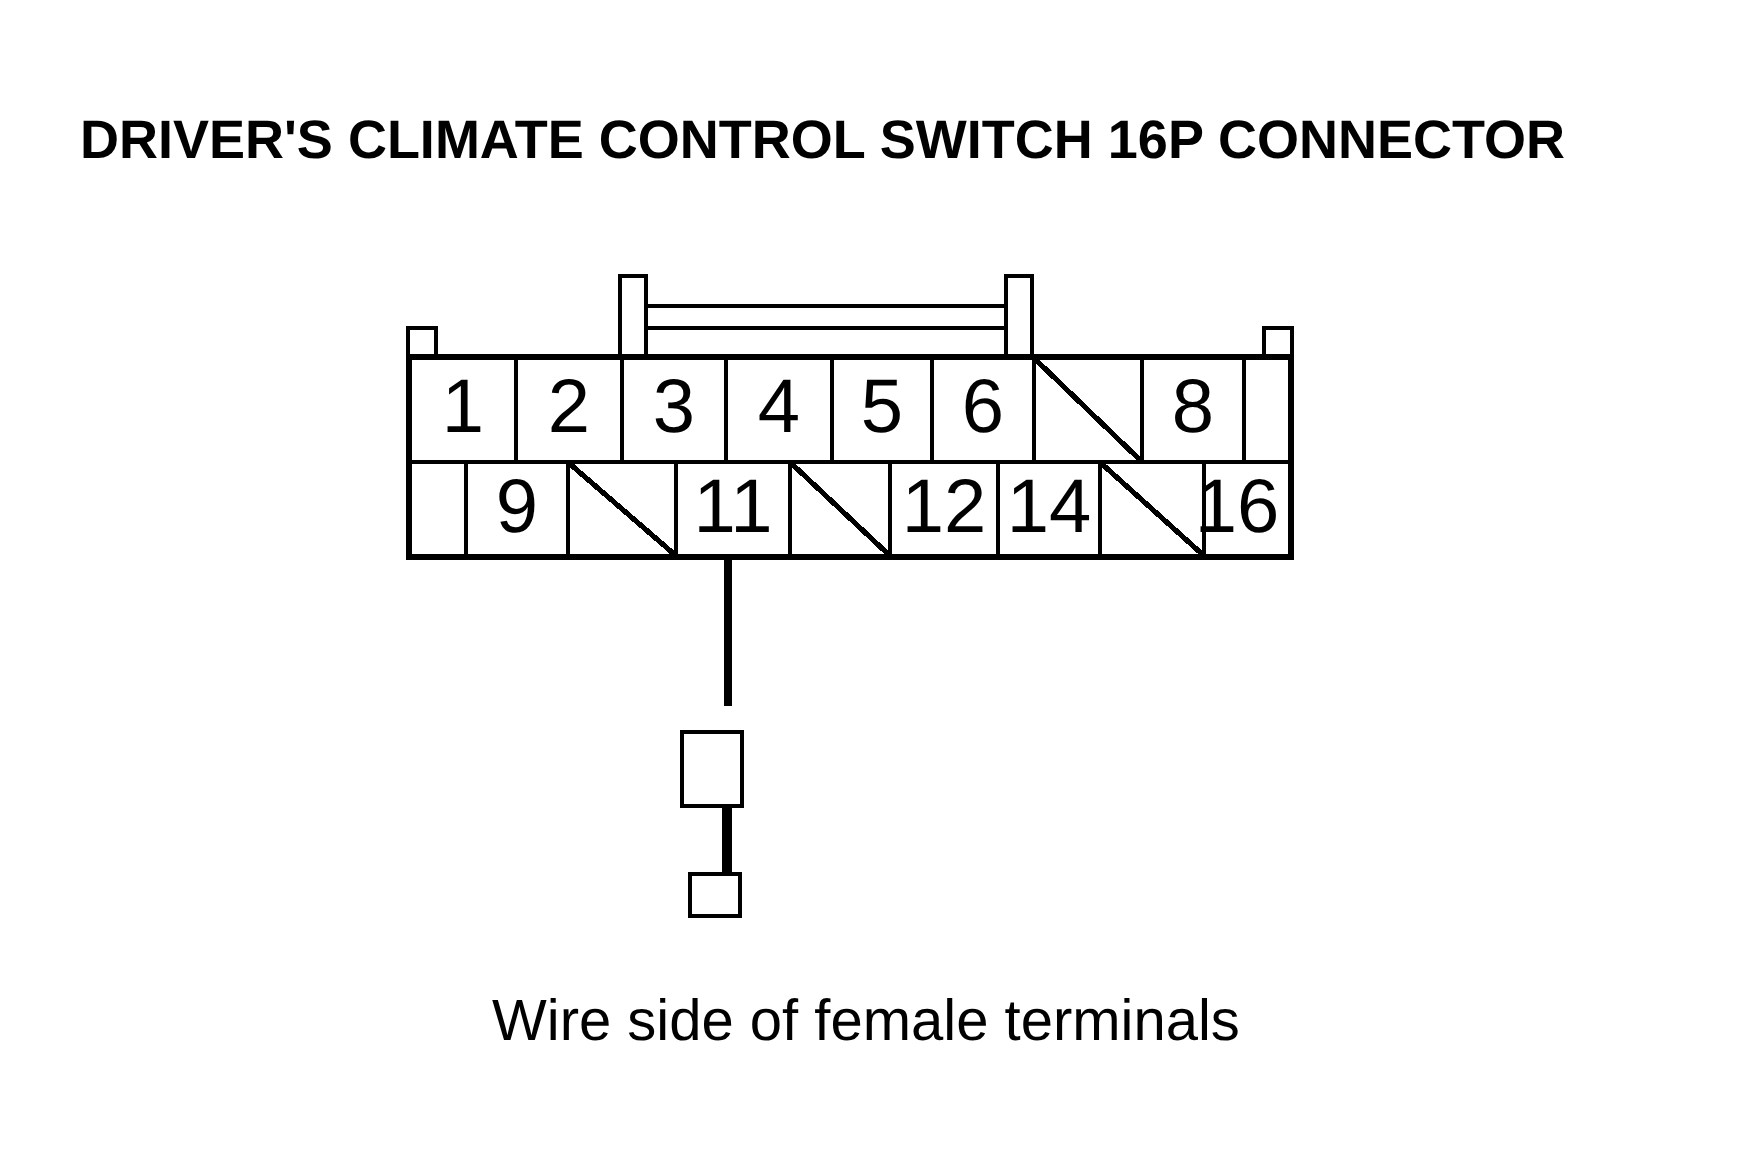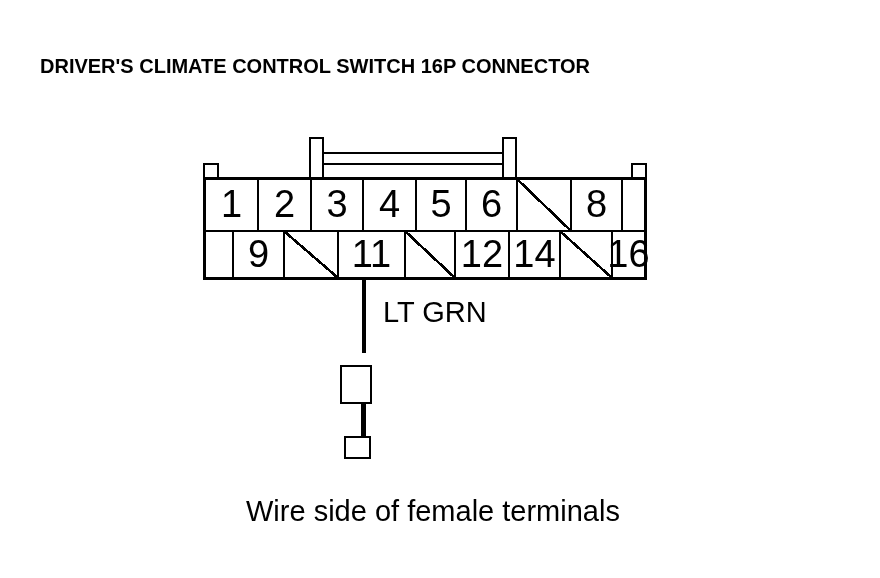--- a/index.html
+++ b/index.html
@@ -6,21 +6,21 @@
   * { margin:0; padding:0; }
   body { background:var(--bg); }
   .canvas {
     position:relative; width:880px; height:578px;
     background:var(--bg); color:var(--line);
     font-family:"Liberation Sans", sans-serif;
     overflow:hidden;
   }
   .title {
     position:absolute; left:40px; top:55px;
-    font-size:20px; font-weight:bold; white-space:nowrap;
+    font-size:27px; font-weight:bold; white-space:nowrap;
   }
   .caption {
     position:absolute; left:230px; top:495px;
     font-size:29px; white-space:nowrap;margin-left:16px;
   }
   .wire-label {
     position:absolute; left:383px; top:296px;
     font-size:29px; white-space:nowrap;
   }
   
@@ -115,38 +115,37 @@
             <span>8</span>
           </div>
           <div class="cell spacer" style="width: 23px;"></div>
         </div>
       <div class="row bottom">
           <div class="cell spacer" style="width: 26px;"></div>
           <div class="cell pin" style="width: 51px;">
             <span>9</span>
           </div>
           <div class="cell blocked" style="width: 54px;"></div>
-          <div class="cell pin" style="width: 67px;">
+          <div class="cell pin" style="width: 57px;">
             <span>11</span>
           </div>
           <div class="cell blocked" style="width: 50px;"></div>
           <div class="cell pin" style="width: 54px;">
             <span>12</span>
           </div>
           <div class="cell pin" style="width: 51px;">
             <span>14</span>
           </div>
           <div class="cell blocked" style="width: 52px;"></div>
           <div class="cell pin" style="width: 33px;">
             <span>16</span>
           </div>
         </div>
     </div>
   </div>
 
   <div class="wire-upper"></div>
-  <div class="wire-label">LT GRN</div>
   <div class="terminal-large"></div>
   <div class="wire-lower"></div>
   <div class="terminal-small"></div>
 
   <div class="caption">Wire side of female terminals</div>
 </div>
 
 </body></html>

